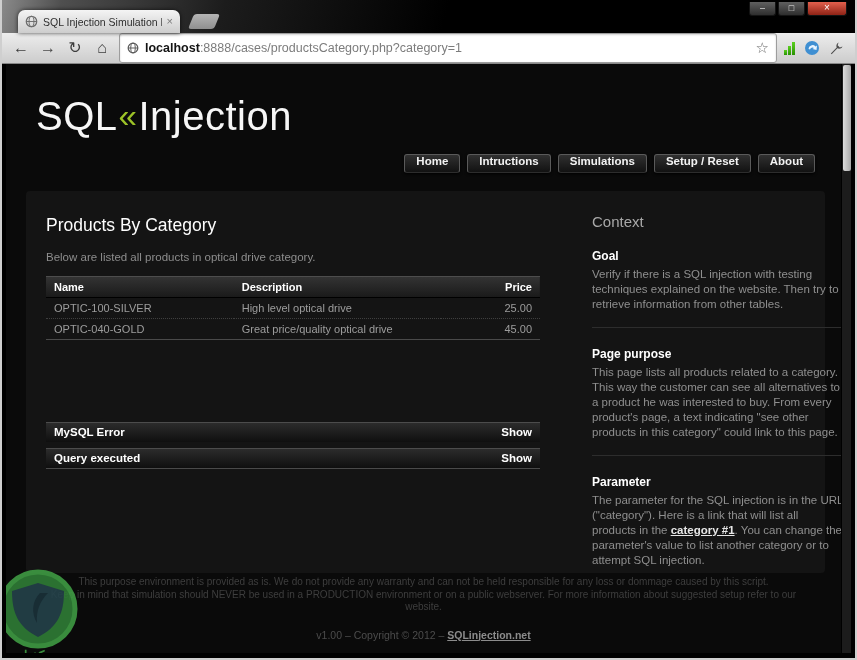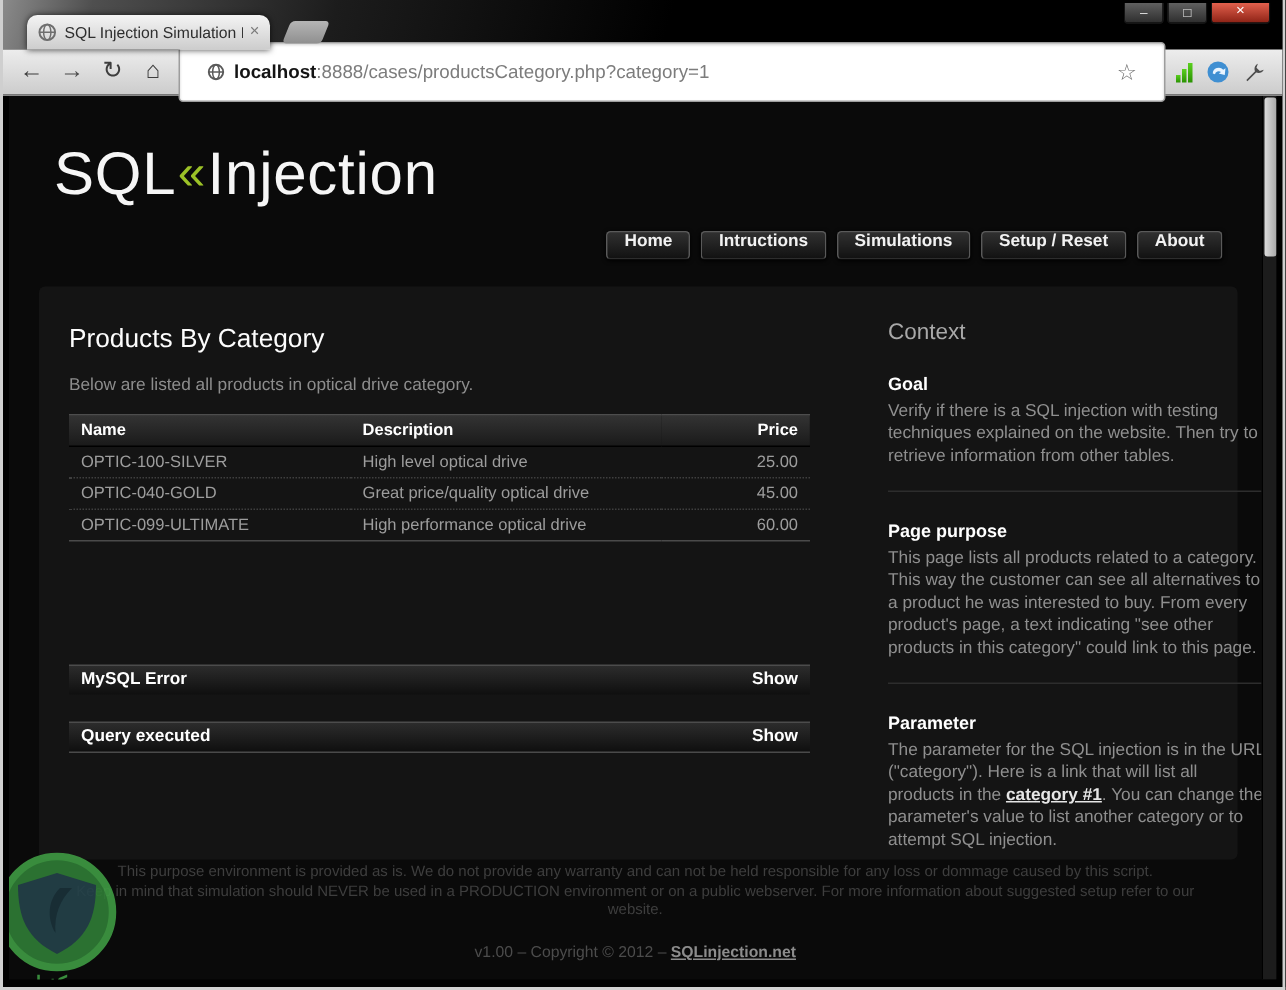--- a/index.html
+++ b/index.html
@@ -33,22 +33,22 @@
     background:linear-gradient(#b5b5b5,#8f8f8f); transform:skewX(-22deg); border-radius:3px;
   }
   .toolbar {
     position:absolute; top:33px; left:0; right:0; height:31px;
     background:linear-gradient(#ededed,#cccccc); border-bottom:1px solid #888;
     display:flex; align-items:center; padding:0 9px; gap:7px; z-index:2;
   }
   .tb-btn { font-size:16px; color:#3d3d3d; width:20px; text-align:center; line-height:20px; cursor:default; }
   .tb-btn.fwd { color:#4a4a4a; }
   .urlbar {
-    flex:1; height:40px; background:#fff; border:1px solid #9d9d9d; border-radius:3px;
-    display:flex; align-items:center; padding:0 18px; gap:6px;
+    flex:1; height:30px; background:#fff; border:1px solid #9d9d9d; border-radius:3px;
+    display:flex; align-items:center; padding:0 7px; gap:6px;
     box-shadow:inset 0 1px 2px rgba(0,0,0,.18);
   }
   .url-text { font-size:12.5px; color:#7c7c7c; white-space:nowrap; overflow:hidden; }
   .url-host { color:#141414; font-weight:bold; }
   .url-star { margin-left:auto; color:#6e6e6e; font-size:15px; }
   .ext-icons { display:flex; align-items:center; gap:9px; padding-right:2px; }
   
   .viewport { position:absolute; top:64px; left:4px; right:4px; bottom:5px; background:#0a0a0a; overflow:hidden; }
   .scrollbar { position:absolute; top:0; right:0; bottom:0; width:10px; background:#1c1c1c; border-left:1px solid #000; }
   .scroll-thumb { position:absolute; top:1px; left:1px; width:8px; height:106px; background:linear-gradient(90deg,#dcdcdc,#a8a8a8); border-radius:2px; }
@@ -72,21 +72,21 @@
     color:#fff; text-align:left; font-weight:bold; padding:4px 8px;
     border-top:1px solid #4d4d4d; border-bottom:1px solid #000;
   }
   table.products td { color:#9d9d9d; padding:4px 8px; border-bottom:1px dotted #3f3f3f; }
   table.products tbody tr:last-child td { border-bottom:1px solid #4a4a4a; }
   .c-name { width:38%; } .c-desc { width:42%; } .c-price { width:20%; text-align:right !important; }
   .dbg-list { margin-top:82px; }
   .dbg-row {
     display:flex; justify-content:space-between; align-items:flex-start;
     background:linear-gradient(#2c2c2c,#0f0f0f); border-top:1px solid #4c4c4c;
-    padding:3px 8px 4px; font-size:11.5px; font-weight:bold; color:#fff; margin-bottom:18px;
+    padding:3px 8px 4px; font-size:11.5px; font-weight:bold; color:#fff; margin-bottom:6px;
   }
   .dbg-row:last-child { border-bottom:1px solid #4a4a4a; }
   .dbg-show { cursor:pointer; }
   .ctx-title { font-size:15px; color:#a8a8a8; font-weight:normal; margin-top:4px; }
   .ctx-section { margin-top:19px; padding-bottom:15px; border-bottom:1px solid #2d2d2d; }
   .ctx-section.last { border-bottom:none; }
   .ctx-h { font-size:12px; font-weight:bold; color:#fff; margin-bottom:4px; }
   .ctx-p { font-size:11.5px; color:#8f8f8f; line-height:15px; }
   .ctx-link { color:#e6e6e6; font-weight:bold; text-decoration:underline; cursor:pointer; }
   .footer { position:absolute; left:0; right:0; top:512px; text-align:center; }
@@ -192,25 +192,20 @@
               <tr>
                 <td>OPTIC-100-SILVER</td>
                 <td>High level optical drive</td>
                 <td class="c-price">25.00</td>
               </tr>
               <tr>
                 <td>OPTIC-040-GOLD</td>
                 <td>Great price/quality optical drive</td>
                 <td class="c-price">45.00</td>
               </tr>
-              <tr>
-                <td>OPTIC-099-ULTIMATE</td>
-                <td>High performance optical drive</td>
-                <td class="c-price">60.00</td>
-              </tr>
             </tbody>
           </table>
 
           <div class="dbg-list">
             <div class="dbg-row">
               <span>MySQL Error</span>
               <span class="dbg-show">Show</span>
             </div>
             <div class="dbg-row">
               <span>Query executed</span>

